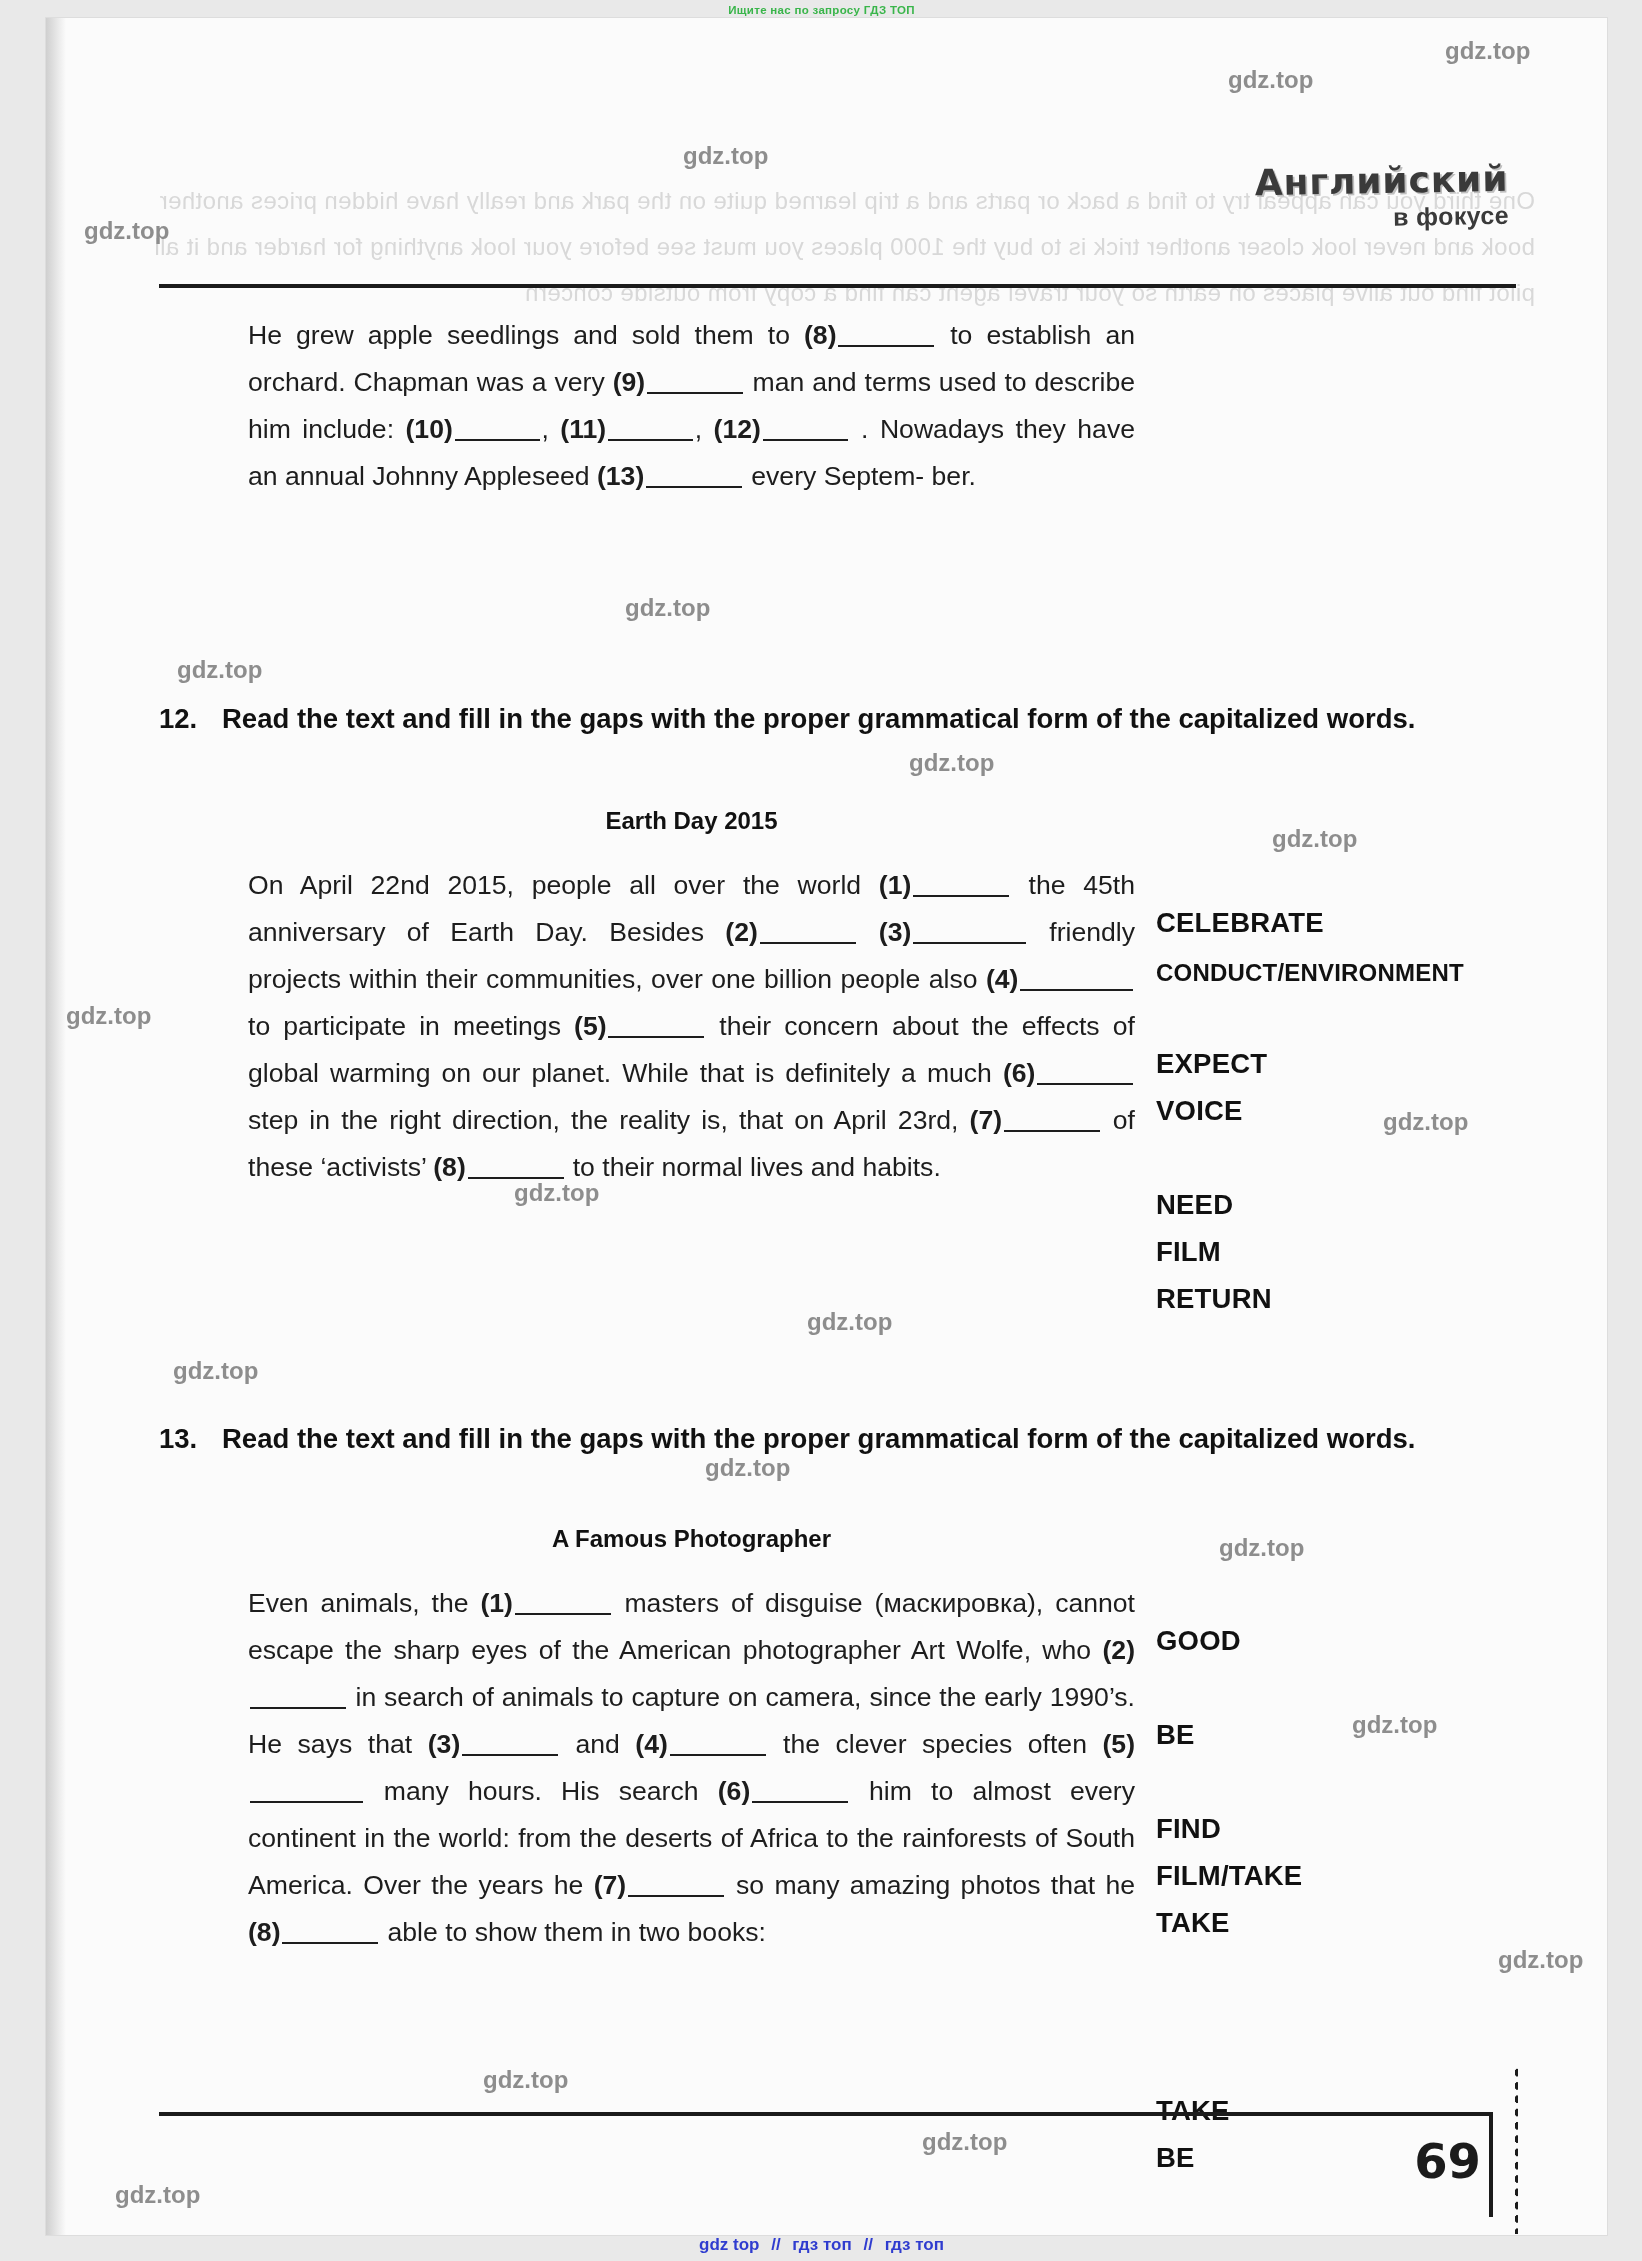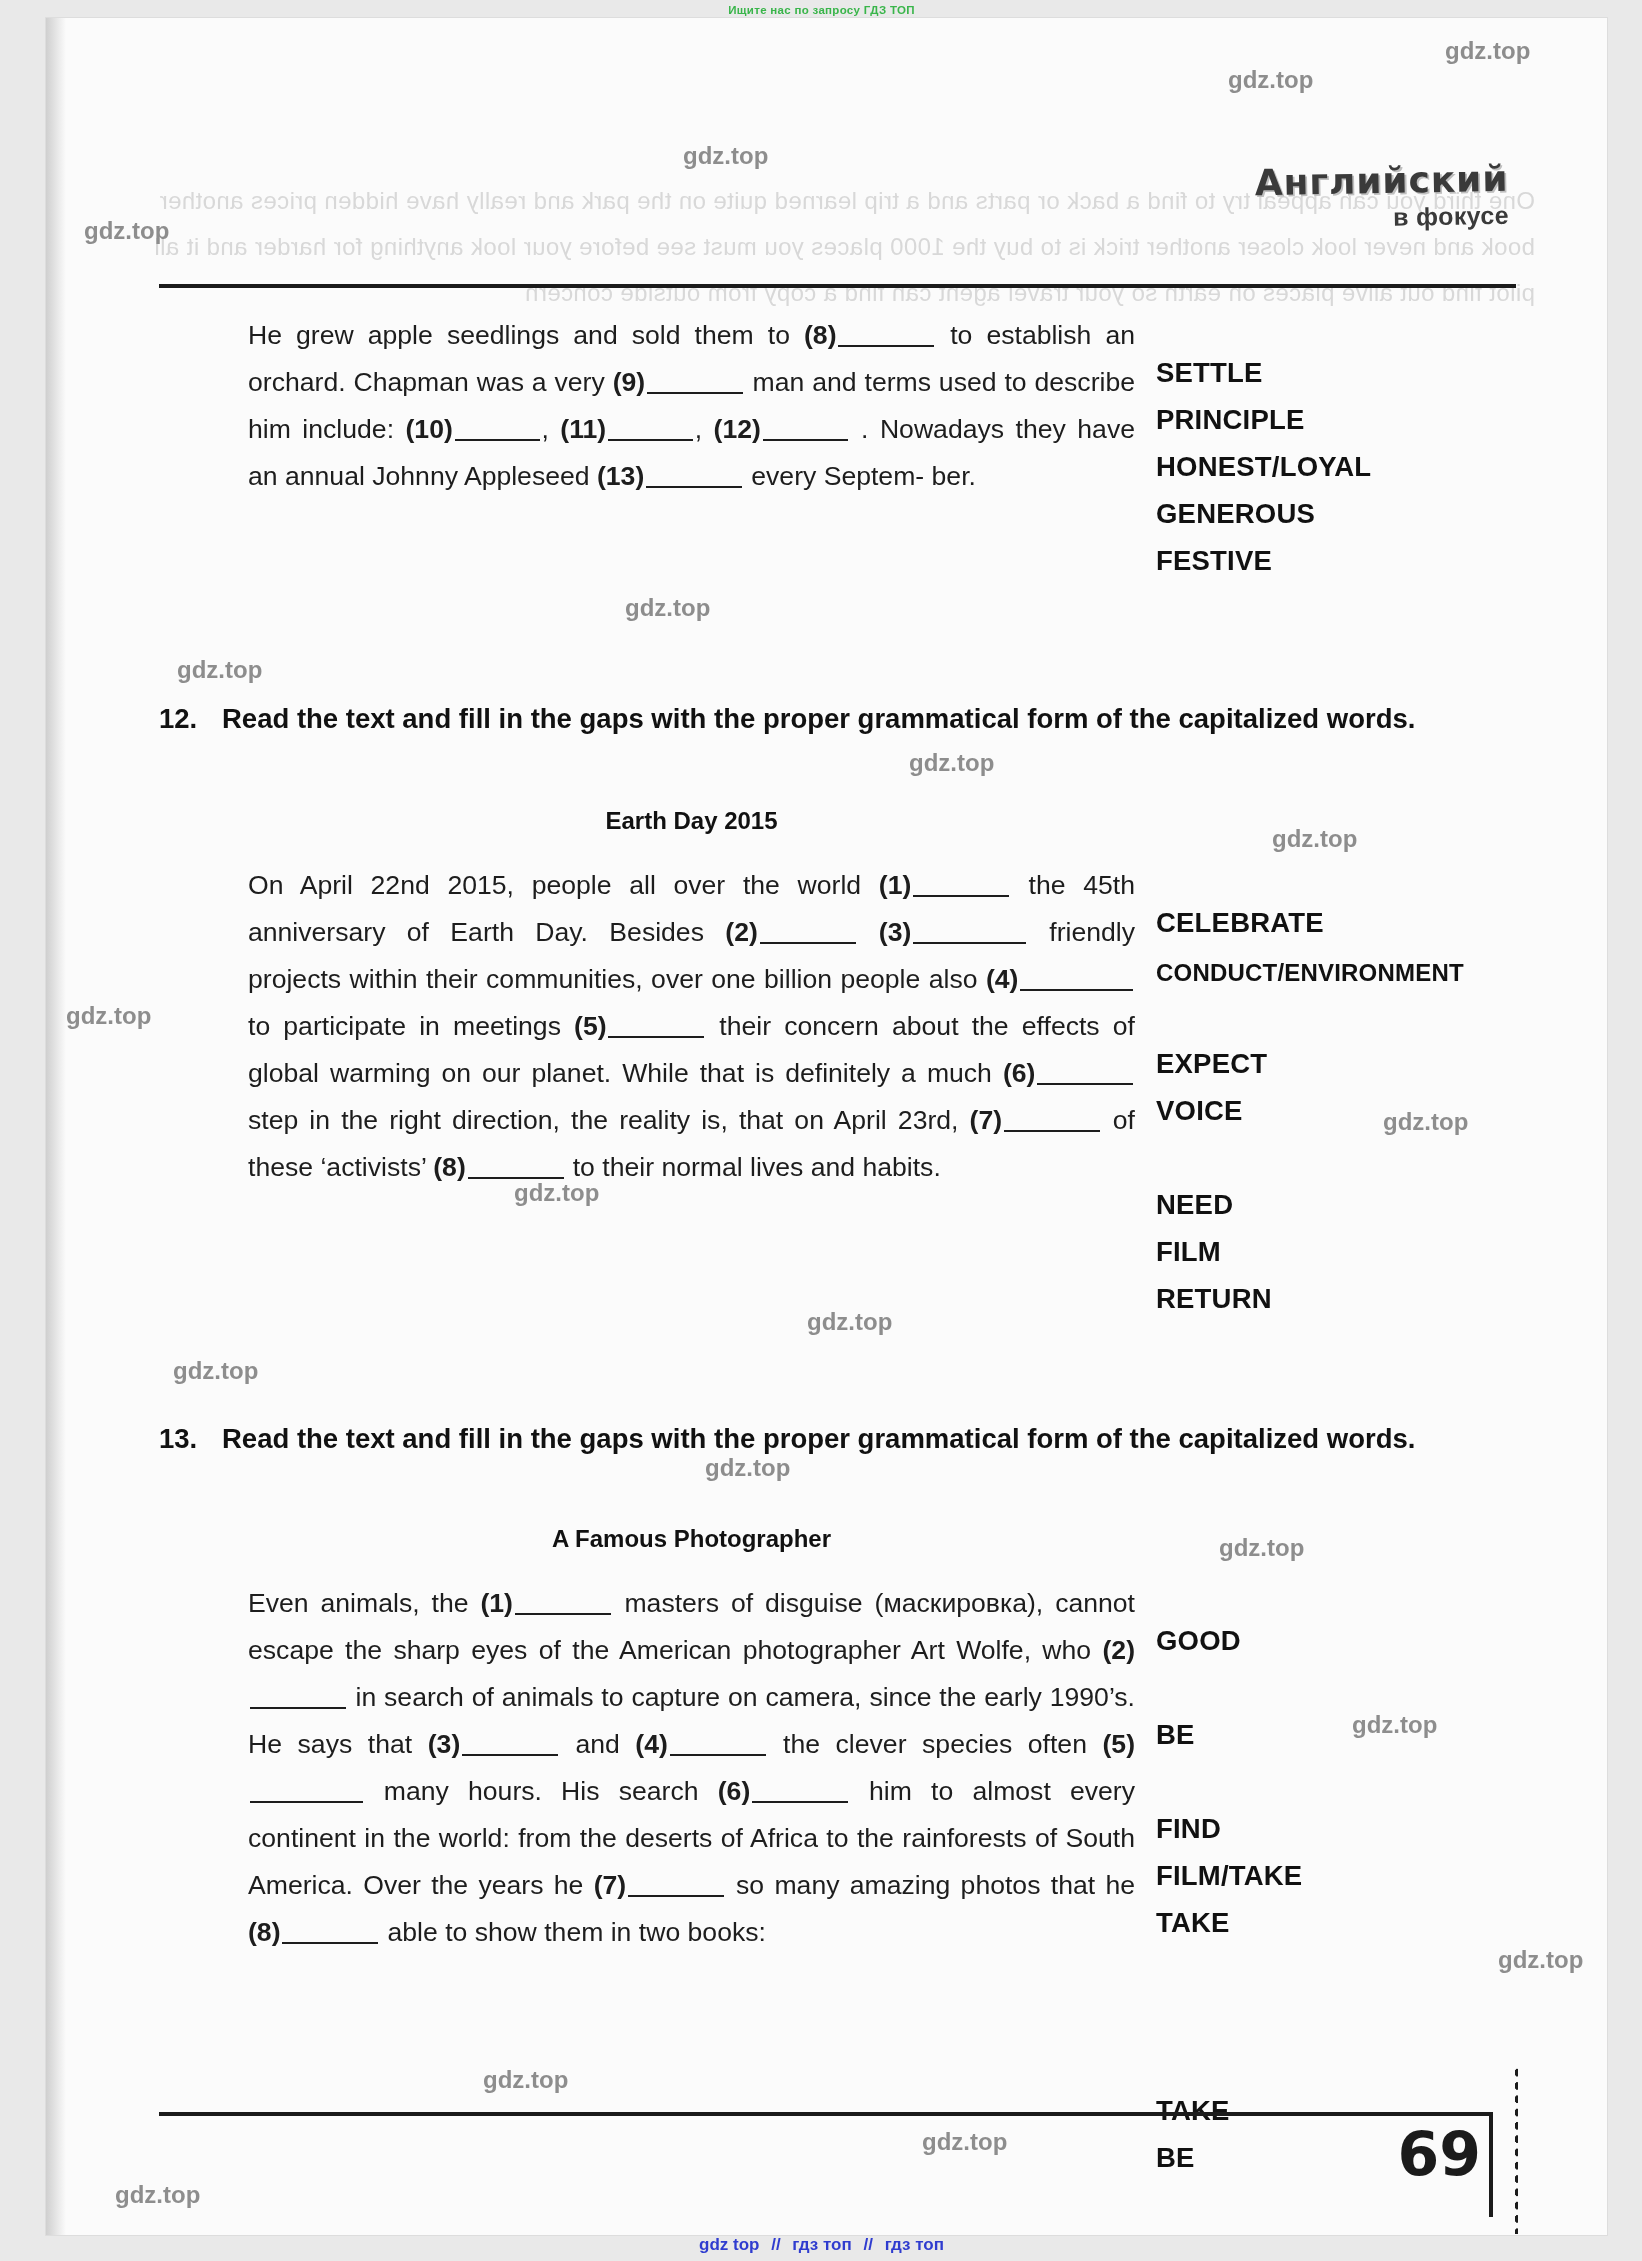--- a/index.html
+++ b/index.html
@@ -111,21 +111,21 @@
   .task .num{position:absolute;left:0;top:0;width:48px;}
   .task .txt{display:block;margin-left:63px;}
 
   .ttl{
     position:absolute;width:887px;left:202px;text-align:center;
     font-size:24px;font-weight:bold;color:#111;
   }
 
   .pageno{
     position:absolute;right:126px;bottom:46px;
-    font-size:60px;font-weight:bold;color:#1b1b1b;
+    font-size:48px;font-weight:bold;color:#1b1b1b;
     font-family:"DejaVu Sans", sans-serif;
   }
 
   
   .wm{
     position:absolute;font-size:24px;color:#8d8d8d;font-weight:bold;
     font-family:"Liberation Sans", sans-serif;
     pointer-events:none;user-select:none;
   }
 </style>
@@ -150,27 +150,20 @@
     <div class="col" style="top:294px;">
       He grew apple seedlings and sold them to
       <b>(8)</b><span class="gap"></span> to establish an orchard. Chapman
       was a very <b>(9)</b><span class="gap"></span> man and terms used to
       describe him include: <b>(10)</b><span class="gap sm"></span>, <b>(11)</b><span class="gap sm"></span>,
       <b>(12)</b><span class="gap sm"></span> . Nowadays they have an annual
       Johnny Appleseed <b>(13)</b><span class="gap"></span> every Septem-
       ber.
     </div>
 
-    <div class="caps" style="top:294px;height:222px;">
-      <span class="w" style="top:37px;">SETTLE</span>
-      <span class="w" style="top:84px;">PRINCIPLE</span>
-      <span class="w" style="top:131px;">HONEST/LOYAL</span>
-      <span class="w" style="top:178px;">GENEROUS</span>
-      <span class="w" style="top:225px;">FESTIVE</span>
-    </div>
 
     <div class="task" style="top:681px;">
       <span class="num">12.</span>
       <span class="txt">Read the text and fill in the gaps with the proper grammatical form of the capitalized words.</span>
     </div>
 
     <div class="ttl" style="top:789px;">Earth Day 2015</div>
 
     <div class="col" style="top:844px;">
       On April 22nd 2015, people all over the world

